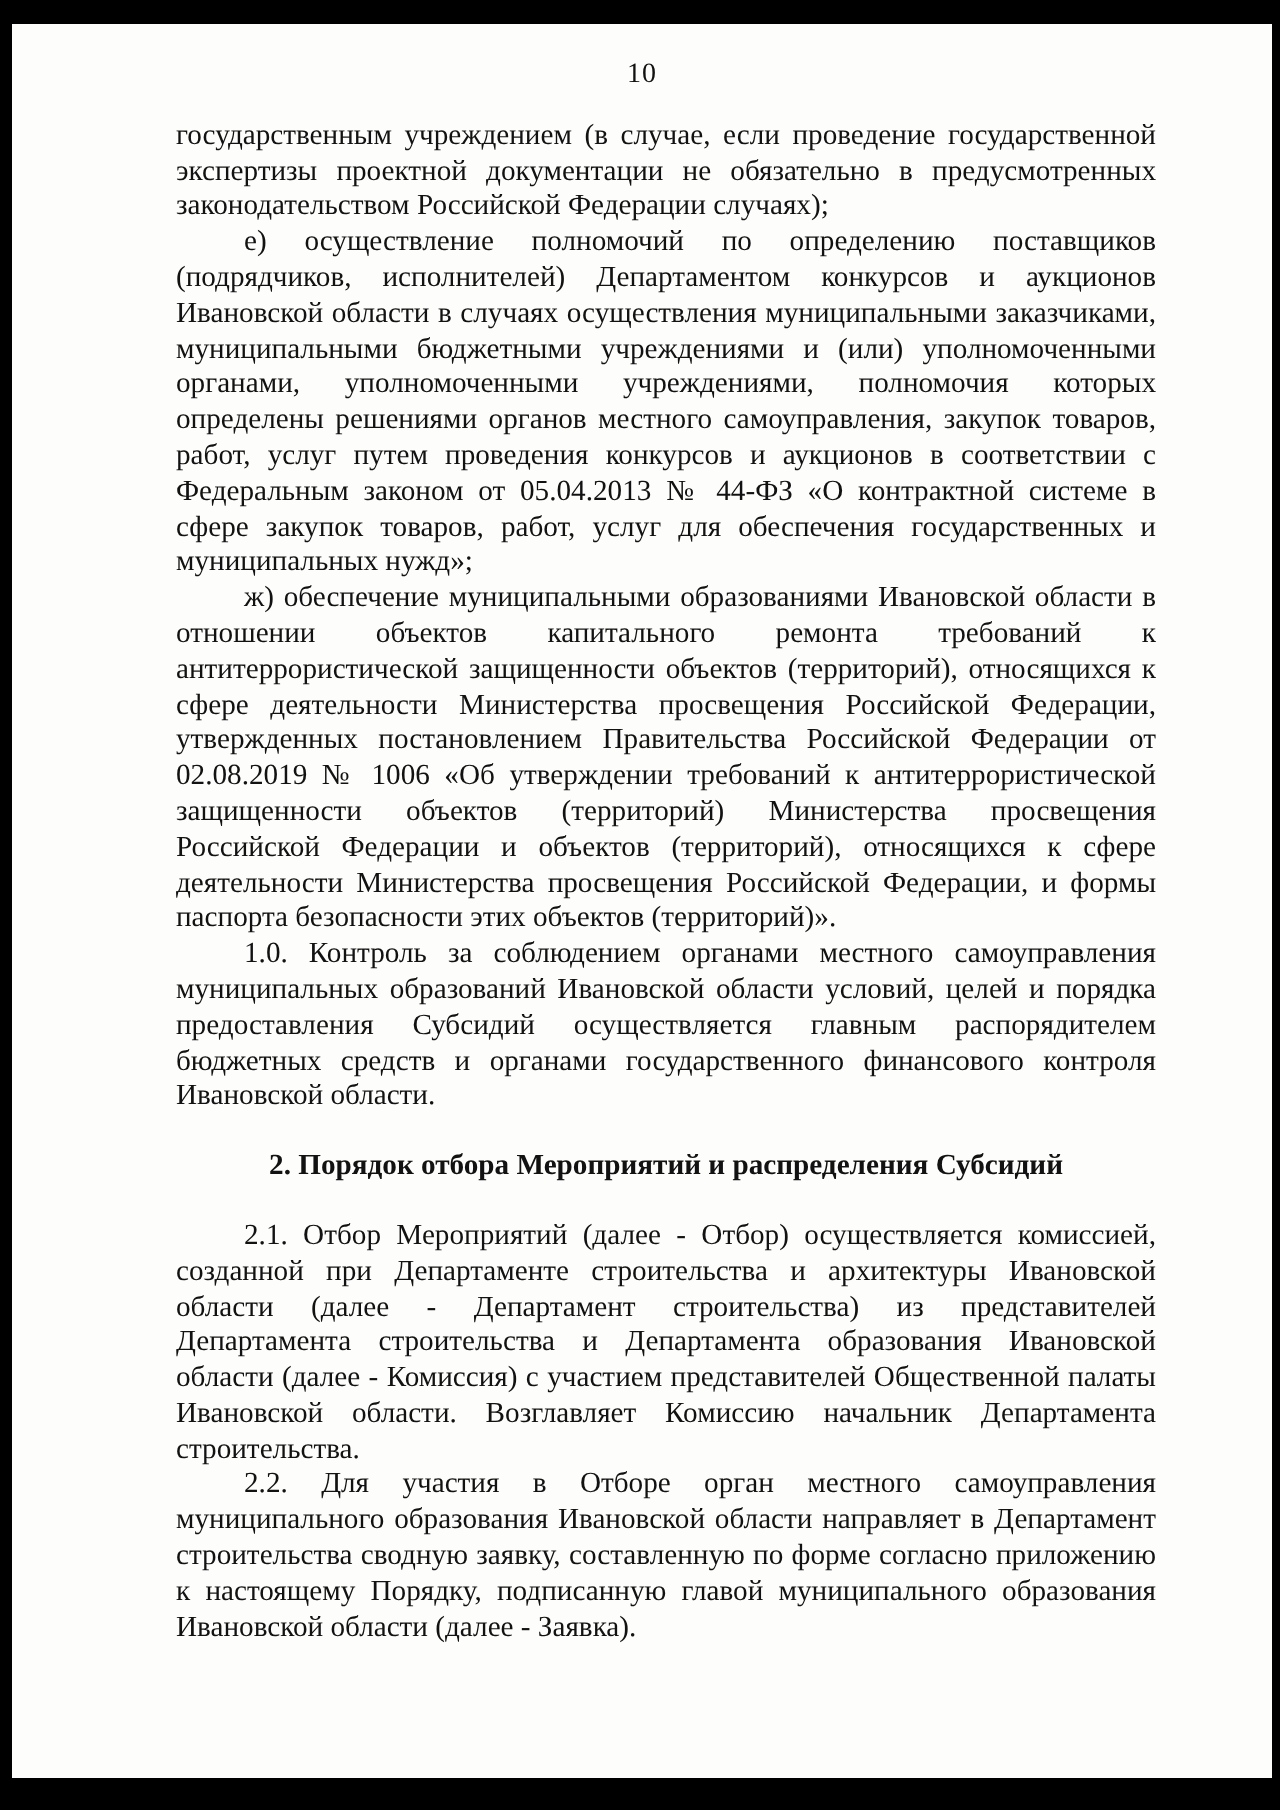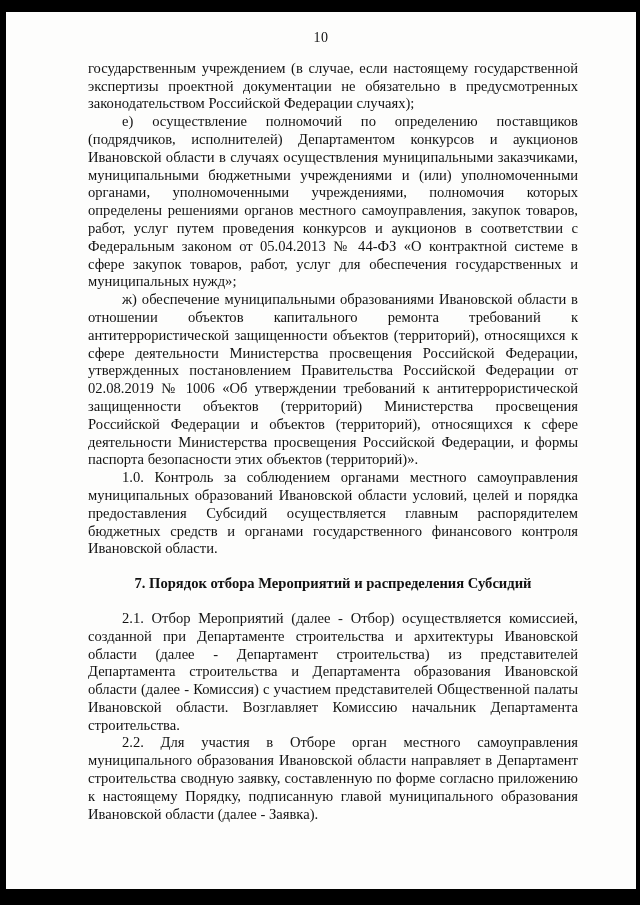--- a/index.html
+++ b/index.html
@@ -49,27 +49,27 @@
     line-height: 17.8px;
   }
 </style>
 </head>
 <body>
 
 <div class="page">
   <div class="page-number">10</div>
 
   <div class="content">
-    <p class="para no-indent">государственным учреждением (в случае, если настоящему государственной экспертизы проектной документации не обязательно в предусмотренных законодательством Российской Федерации случаях);</p>
+    <p class="para no-indent">государственным учреждением (в случае, если проведение государственной экспертизы проектной документации не обязательно в предусмотренных законодательством Российской Федерации случаях);</p>
 
     <p class="para">е) осуществление полномочий по определению поставщиков (подрядчиков, исполнителей) Департаментом конкурсов и аукционов Ивановской области в случаях осуществления муниципальными заказчиками, муниципальными бюджетными учреждениями и (или) уполномоченными органами, уполномоченными учреждениями, полномочия которых определены решениями органов местного самоуправления, закупок товаров, работ, услуг путем проведения конкурсов и аукционов в соответствии с Федеральным законом от 05.04.2013 № 44-ФЗ «О контрактной системе в сфере закупок товаров, работ, услуг для обеспечения государственных и муниципальных нужд»;</p>
 
     <p class="para">ж) обеспечение муниципальными образованиями Ивановской области в отношении объектов капитального ремонта требований к антитеррористической защищенности объектов (территорий), относящихся к сфере деятельности Министерства просвещения Российской Федерации, утвержденных постановлением Правительства Российской Федерации от 02.08.2019 № 1006 «Об утверждении требований к антитеррористической защищенности объектов (территорий) Министерства просвещения Российской Федерации и объектов (территорий), относящихся к сфере деятельности Министерства просвещения Российской Федерации, и формы паспорта безопасности этих объектов (территорий)».</p>
 
     <p class="para">1.0. Контроль за соблюдением органами местного самоуправления муниципальных образований Ивановской области условий, целей и порядка предоставления Субсидий осуществляется главным распорядителем бюджетных средств и органами государственного финансового контроля Ивановской области.</p>
 
-    <h2 class="section-heading">7. Порядок отбора Мероприятий и распределения Субсидий</h2>
+    <h2 class="section-heading">2. Порядок отбора Мероприятий и распределения Субсидий</h2>
 
     <p class="para">2.1. Отбор Мероприятий (далее - Отбор) осуществляется комиссией, созданной при Департаменте строительства и архитектуры Ивановской области (далее - Департамент строительства) из представителей Департамента строительства и Департамента образования Ивановской области (далее - Комиссия) с участием представителей Общественной палаты Ивановской области. Возглавляет Комиссию начальник Департамента строительства.</p>
 
     <p class="para">2.2. Для участия в Отборе орган местного самоуправления муниципального образования Ивановской области направляет в Департамент строительства сводную заявку, составленную по форме согласно приложению к настоящему Порядку, подписанную главой муниципального образования Ивановской области (далее - Заявка).</p>
   </div>
 </div>
 
 </body></html>

